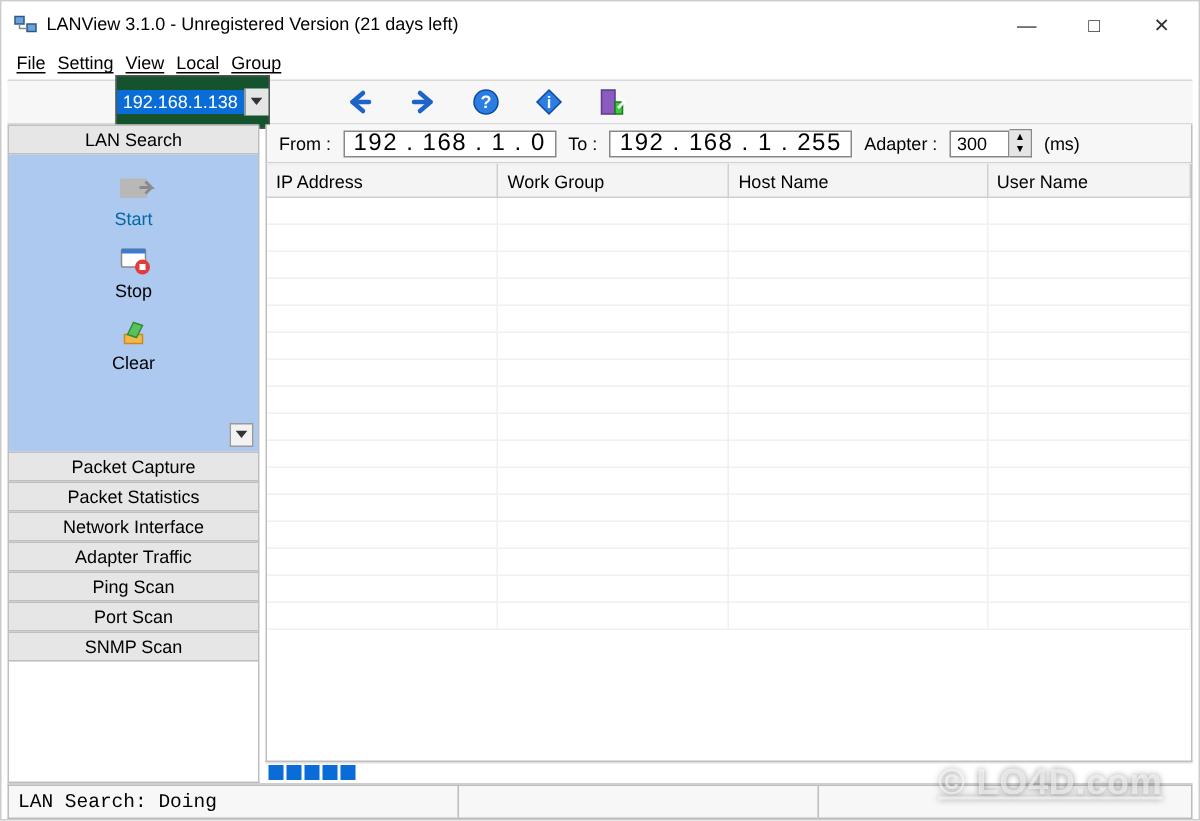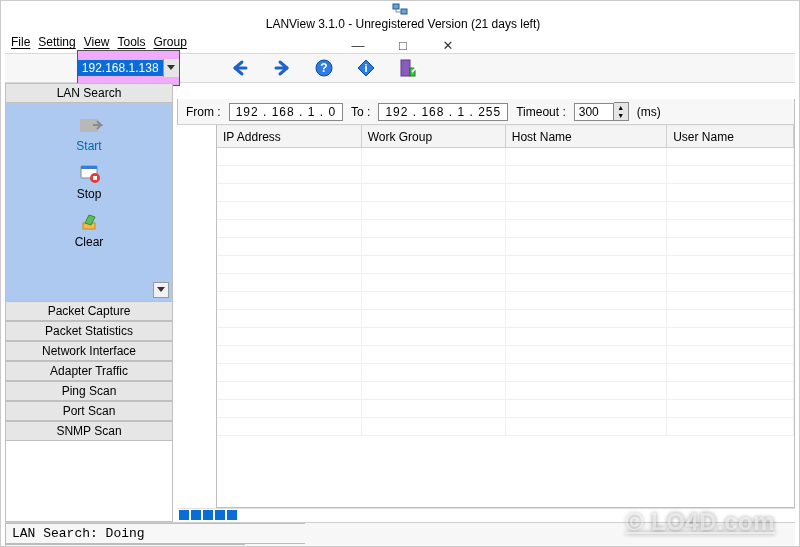--- a/index.html
+++ b/index.html
@@ -12,21 +12,20 @@
   overflow: hidden;
   border: 1px solid #ccc;
   position: relative;
 }
 .titlebar {
   height: 30px;
   display: flex;
   align-items: center;
   padding: 0 2px 0 8px;
   background: #fff;
-  flex-direction: column;
 }
 .titlebar .app-icon { width: 16px; height: 16px; margin-right: 6px; }
 .titlebar .title { flex: 1; font-size: 12px; color: #000; }
 .win-controls { display: flex; }
 .win-btn { width: 45px; height: 28px; display: flex; align-items: center; justify-content: center; font-size: 13px; font-family:"Segoe UI Symbol",sans-serif; color: #333; }
 .menubar { height: 22px; display: flex; align-items: center; gap: 4px; padding: 0 8px; background: #fff; }
 .menubar .menu-item { text-decoration: underline; text-decoration-thickness: 1px; text-underline-offset: 2px; cursor: default; padding: 0 2px; }
 .toolbar {
   height: 30px;
   display: flex;
@@ -37,21 +36,21 @@
   border-bottom: 1px solid #d9d9d9;
   background: #f7f7f7;
   gap: 6px;
 }
 .toolbar-label { margin-left: 14px; margin-top: 48px; }
 .ip-dropdown {
   height: 36px;
   display: inline-flex;
   align-items: center;
   border: 1px solid #555;
-  background: #f0abfc;
+  background: #14532d;
 }
 .ip-dropdown .val { display: inline-block; padding: 1px 4px; background: #0a6cd6; color: #fff; }
 .ip-dropdown .dd { width: 16px; height: 18px; border-left: 1px solid #999; display: inline-flex; align-items: center; justify-content: center; background: #e5e5e5; }
 .tb-icon { width: 24px; height: 24px; display: inline-flex; align-items: center; justify-content: center; margin: 0 6px; }
 .main {
   display: flex;
   height: calc(100% - 30px - 22px - 30px - 24px);
   margin: 0 4px;
 }
 .sidebar { width: 168px; display: flex; flex-direction: column; border: 1px solid #bfbfbf; border-top: none; }
@@ -70,43 +69,43 @@
 .lan-action .icon { width: 28px; height: 22px; }
 .lan-action.disabled .lbl { color: #0369a1; }
 .more-btn {
   position: absolute; right: 3px; bottom: 3px;
   width: 16px; height: 16px;
   border: 1px solid #999; background: #f2f2f2;
   display: flex; align-items: center; justify-content: center;
   font-size: 9px;
 }
 .content { flex: 1; display: flex; flex-direction: column; margin-left: 4px; }
-.iprange-bar { height: 26px; display: flex; align-items: center; gap: 8px; background: #f7f7f7; border: 1px solid #bfbfbf; border-top: none; border-bottom: 1px solid #d0d0d0; padding: 0 8px; margin-top: 16px; }
-.ipfield { height: 18px; border: 1px solid #888; background: #fff; padding: 0 6px; font-family: inherit; font-size: 12px; letter-spacing: 1px; display: inline-flex; align-items: center; }
+.iprange-bar { height: 26px; display: flex; align-items: center; gap: 8px; background: #f7f7f7; border: 1px solid #bfbfbf; border-top: none; border-bottom: 1px solid #d0d0d0; padding: 0 8px; }
+.ipfield { height: 18px; border: 1px solid #888; background: #fff; padding: 0 6px; font-family: inherit; font-size: 16px; letter-spacing: 1px; display: inline-flex; align-items: center; }
 .spinner { display: inline-flex; align-items: center; justify-content: space-between; }
 .spinner .val { height: 18px; width: 40px; border: 1px solid #888; background: #fff; padding: 0 4px; display: inline-flex; align-items: center; }
 .spinner .btns { display: flex; flex-direction: column; border: 1px solid #888; border-left: none; }
 .spinner .sbtn { width: 14px; height: 8.5px; background: #e5e5e5; font-size: 7px; display: flex; align-items: center; justify-content: center; line-height: 1; }
-.table-wrap { flex: 1; border: 1px solid #bfbfbf; border-top: none; background: #fff; position:relative; overflow:hidden;margin-left:39px; }
+.table-wrap { flex: 1; border: 1px solid #bfbfbf; border-top: none; background: #fff; position:relative; overflow:hidden; }
 .table { width: 100%; border-collapse: collapse; table-layout: fixed; }
 .table th {
   height: 22px;
   text-align: left;
   padding: 0 6px;
   font-weight: normal;
   background: #f4f4f4;
   border-right: 1px solid #d0d0d0;
   border-bottom: 1px solid #cfcfcf;
   border-top: 1px solid #ededed;
   font-size: 12px;
 }
 .table td { height: 18px; border-right: 1px solid #f0f0f0; border-bottom: 1px solid #f0f0f0; }
 .progress-row { height: 14px; padding: 0 0 2px 2px; border-top: 1px solid #e0e0e0; display:flex; align-items:flex-end;}
 .prog-seg { width: 10px; height: 10px; background: #0a6cd6; margin-right: 2px; display: inline-block; }
-.statusbar { height: 24px; display: flex; border-top: 1px solid #cfcfcf; background: #f7f7f7; margin: 0 4px; flex-direction: column; }
+.statusbar { height: 24px; display: flex; border-top: 1px solid #cfcfcf; background: #f7f7f7; margin: 0 4px; }
 .statusbar .cell { border: 1px solid #bcbcbc; padding: 2px 6px; font-family: "Courier New", monospace; font-size: 13px; display: flex; align-items: center; }
 .statusbar .cell:nth-child(1){ width: 300px; border-right:none;}
 .statusbar .cell:nth-child(2){ width: 240px; border-right:none;}
 .statusbar .cell:nth-child(3){ flex:1; }
 .watermark {
   position: absolute; right: 24px; bottom: 10px;
   color: rgba(255,255,255,0.55);
   font-size: 24px; font-weight: 700; letter-spacing: 0.5px;
   text-shadow: 0 0 4px rgba(0,0,0,0.4);
   pointer-events: none;
@@ -130,21 +129,21 @@
     <div class="win-btn">―</div>
     <div class="win-btn">□</div>
     <div class="win-btn">✕</div>
   </div>
 </div>
 
 <div class="menubar">
   <span class="menu-item">File</span>
   <span class="menu-item">Setting</span>
   <span class="menu-item">View</span>
-  <span class="menu-item">Tools</span>
+  <span class="menu-item">Local</span>
   <span class="menu-item">Group</span>
 </div>
 
 <div class="toolbar">
   <span class="toolbar-label">Local IP :</span>
   <span class="ip-dropdown">
     <span class="val">192.168.1.138</span>
     <span class="dd">
       <svg width="8" height="6" viewBox="0 0 8 6">
           <path d="M0 0 L8 0 L4 5 Z" fill="#333"></path>
@@ -233,21 +232,21 @@
     <div class="section-header static-btn">Port Scan</div>
     <div class="section-header static-btn">SNMP Scan</div>
   </div>
 
   <div class="content">
     <div class="iprange-bar">
       <span>From :</span>
       <span class="ipfield">192 . 168 .   1  .   0</span>
       <span>To :</span>
       <span class="ipfield">192 . 168 .   1  . 255</span>
-      <span>Timeout :</span>
+      <span>Adapter :</span>
       <span class="spinner">
         <span class="val">300</span>
         <span class="btns">
           <span class="sbtn">▲</span>
           <span class="sbtn">▼</span>
         </span>
       </span>
       <span>(ms)</span>
     </div>
 

